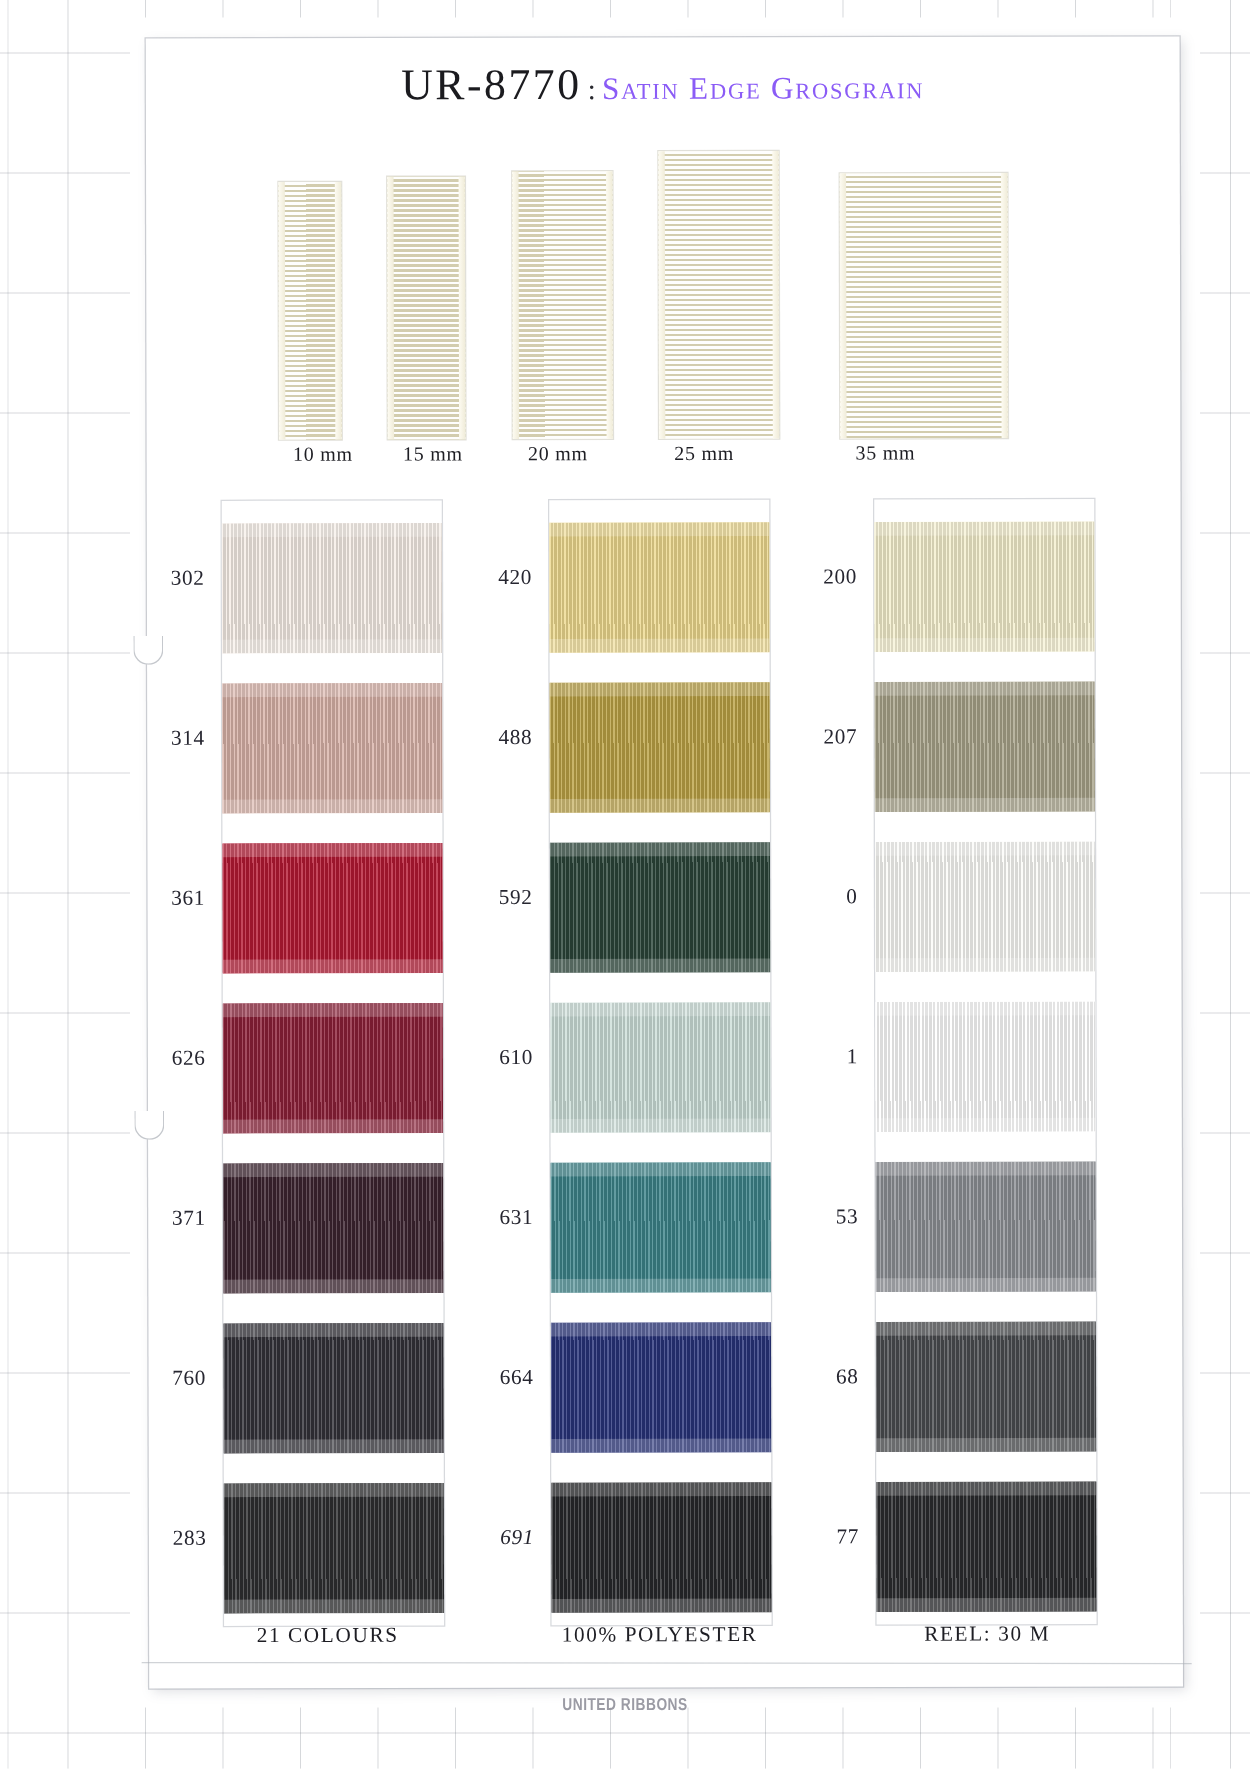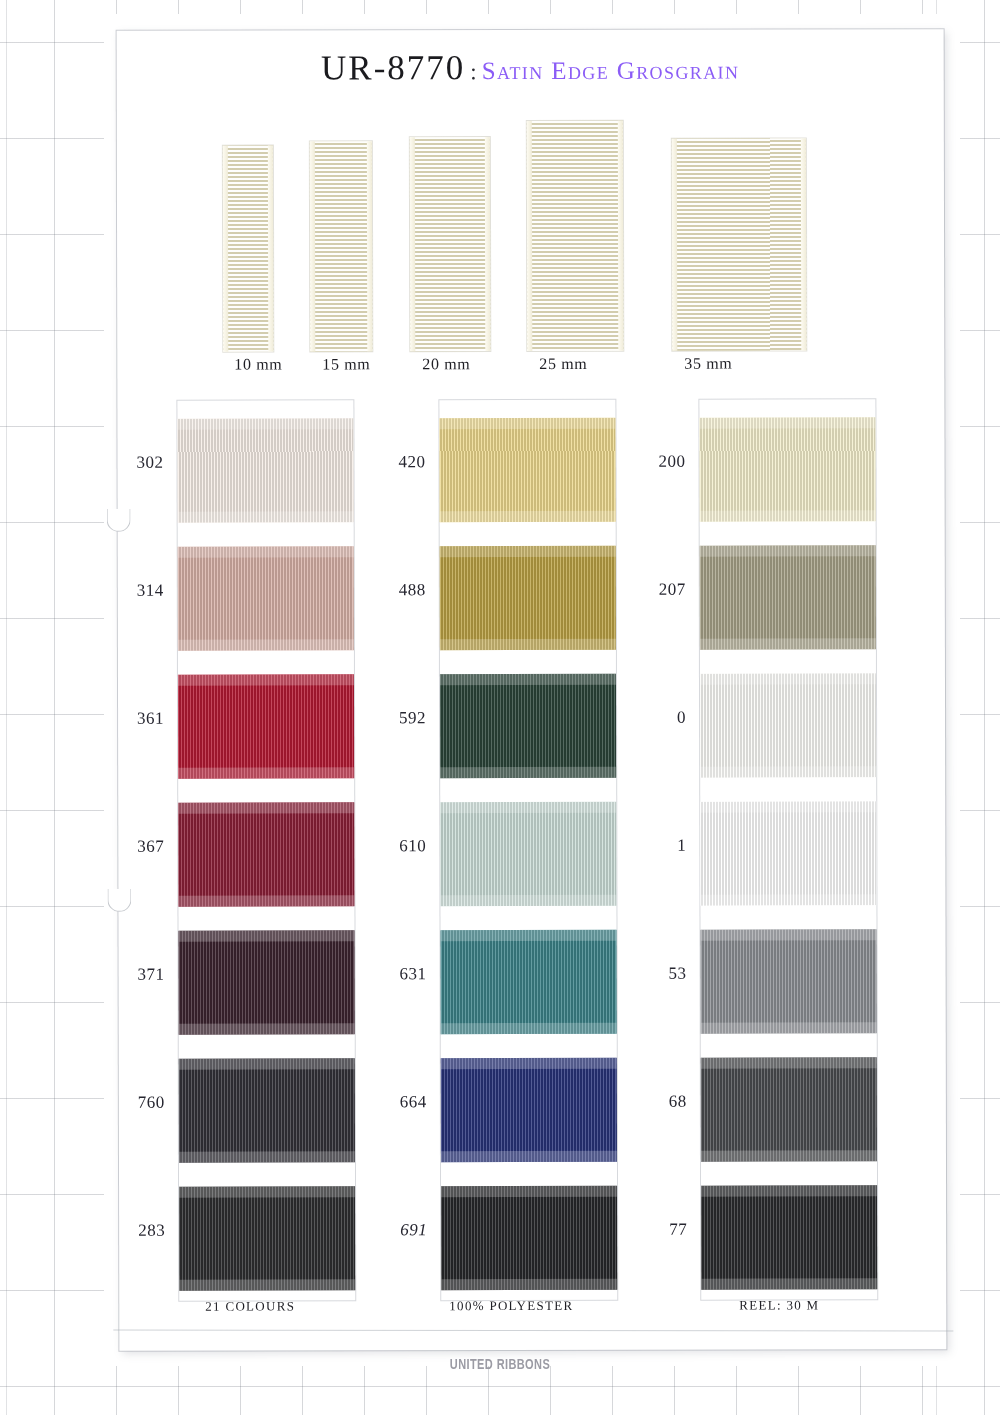--- a/index.html
+++ b/index.html
@@ -207,21 +207,21 @@
   #col-2 .scode { left: -66px; }
 
   
   #footer {
     position: absolute;
     left: 0; top: 1268px;
     width: 827px; height: 34px;
   }
   .fitem {
     position: absolute;
-    font-size: 13px;
+    font-size: 17px;
     font-variant: small-caps;
     letter-spacing: 1.3px;
     color: #1e1e24;
     white-space: nowrap;
     text-transform: uppercase;
   }
   #foot-colours { left: 86px; }
   #foot-material { left: 330px; }
   #foot-reel { left: 620px; }
 
@@ -318,21 +318,21 @@
         </div>
         <div class="srow" style="top: 256px;">
           <div class="scode">361</div>
           <div class="swatch" style="background: rgb(180, 25, 51);">
             <div class="rib"></div>
             <div class="edge-top"></div>
             <div class="edge-bot"></div>
           </div>
         </div>
         <div class="srow" style="top: 384px;">
-          <div class="scode">367</div>
+          <div class="scode">626</div>
           <div class="swatch" style="background: rgb(140, 32, 56);">
             <div class="rib"></div>
             <div class="edge-top"></div>
             <div class="edge-bot"></div>
           </div>
         </div>
         <div class="srow" style="top: 512px;">
           <div class="scode">371</div>
           <div class="swatch" style="background: rgb(60, 36, 48);">
             <div class="rib"></div>

